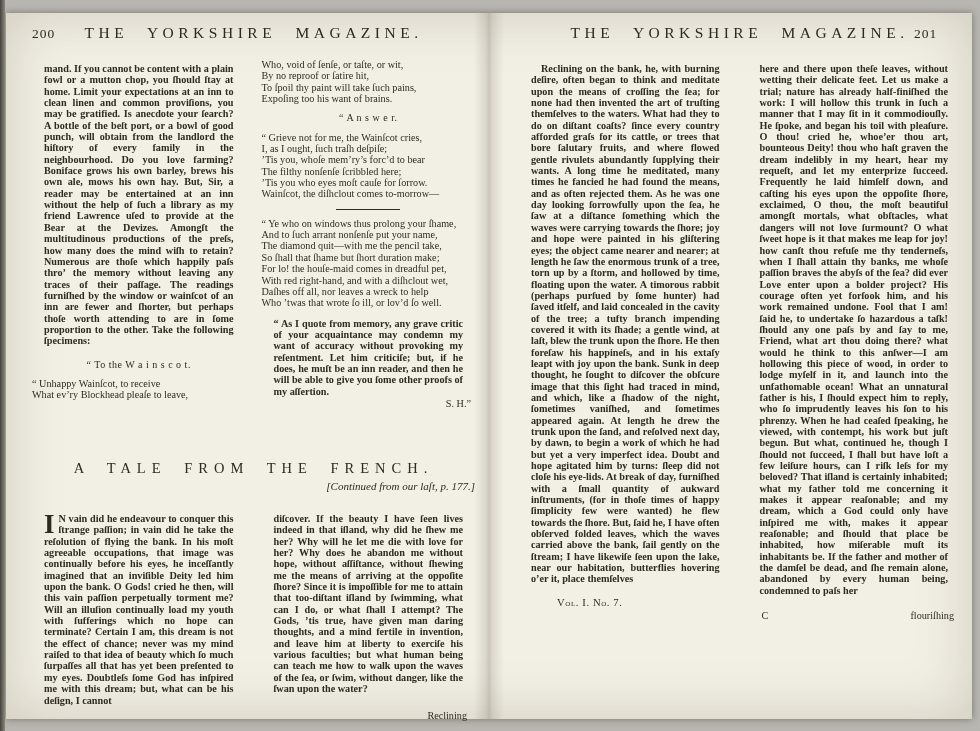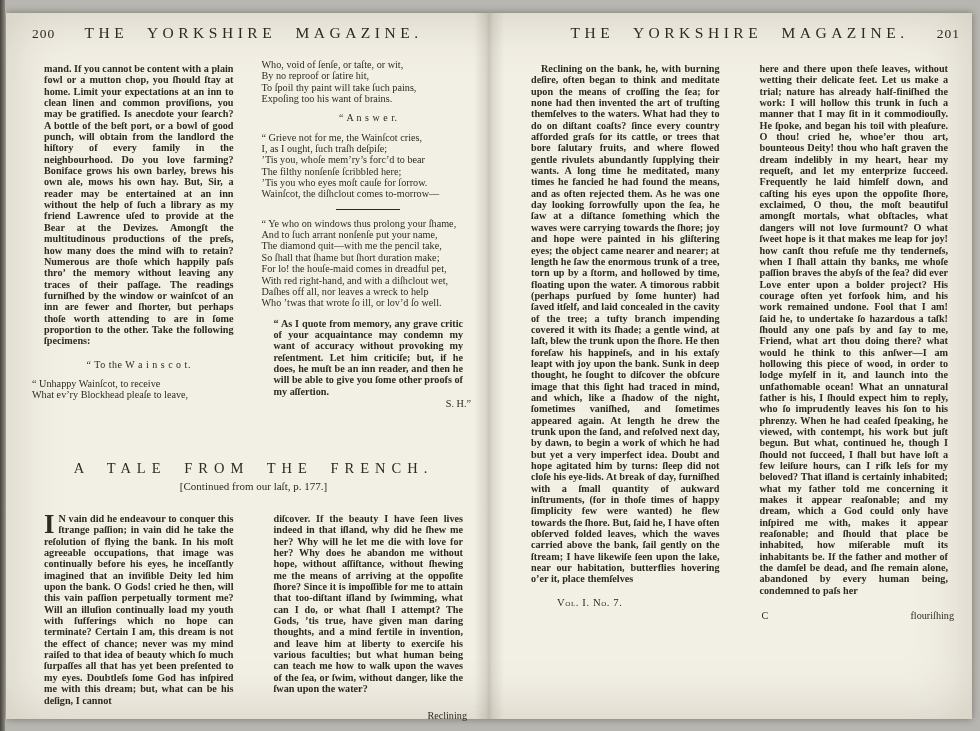--- a/index.html
+++ b/index.html
@@ -28,39 +28,39 @@
     position:absolute;left:50%;top:0;height:100%;width:30px;transform:translateX(-50%);
     background:linear-gradient(90deg,rgba(90,82,66,0),rgba(90,82,66,.16) 40%,rgba(90,82,66,.26) 50%,rgba(90,82,66,.14) 62%,rgba(90,82,66,0));
     pointer-events:none;
   }
   .page{position:relative;width:50%;height:100%;}
   .page-left{padding:11px 14px 0 26px;}
   .page-right{padding:11px 12px 0 30px;}
 
   .page-header{display:flex;align-items:baseline;margin-bottom:9px;}
   .page-num{font-size:13.5px;letter-spacing:1px;width:46px;}
-  .page-num.right{text-align:right;}
+  .page-num.right{text-align:left;}
   .head-side{width:46px;}
   .running-title{flex:1;text-align:center;font-size:15.5px;letter-spacing:4.5px;word-spacing:11px;white-space:nowrap;}
 
   .cols{display:flex;gap:16px;}
   .cols-top{min-height:398px;}
   .col{flex:1;font-size:10.2px;line-height:11.35px;text-align:justify;hyphens:auto;}
   .body-para{margin:12px;font-weight:bold;}
   .indent-first{text-indent:10px;}
 
   .verse-heading{text-align:center;margin:8px 0 5px;font-size:10px;letter-spacing:.5px;white-space:nowrap;}
   .verse{margin:8px 0 2px 0;}
   .verse-line{text-align:left;padding-left:56px;text-indent:-56px;}
   .vsep{width:64px;border-top:1.6px solid var(--ink);margin:9px auto 8px;}
   .closing{margin-top:9px;}
   .signature{text-align:right;margin-top:-11px;padding-right:4px;}
 
   .tale-heading{text-align:center;font-size:14.5px;letter-spacing:6px;word-spacing:8px;margin:11px 0 3px;white-space:nowrap;}
-  .tale-sub{text-align:center;font-size:11px;margin:0 0 9px;}
+  .tale-sub{text-align:right;font-style:italic;font-size:11px;margin:0 0 9px;}
   .dropcap{float:left;font-size:27px;line-height:21px;padding:1px 4px 0 0;}
   .catchword{text-align:right;padding:3px 8px 0 0;}
   .vol-line{margin-top:3px;padding-left:38px;font-variant:small-caps;letter-spacing:.6px;font-size:10.6px;text-align:left;}
   .sig-row{display:flex;justify-content:space-between;padding:2px 6px 0 14px;}
 </style>
 </head>
 <body>
 
 <div class="left-edge"></div>
 

